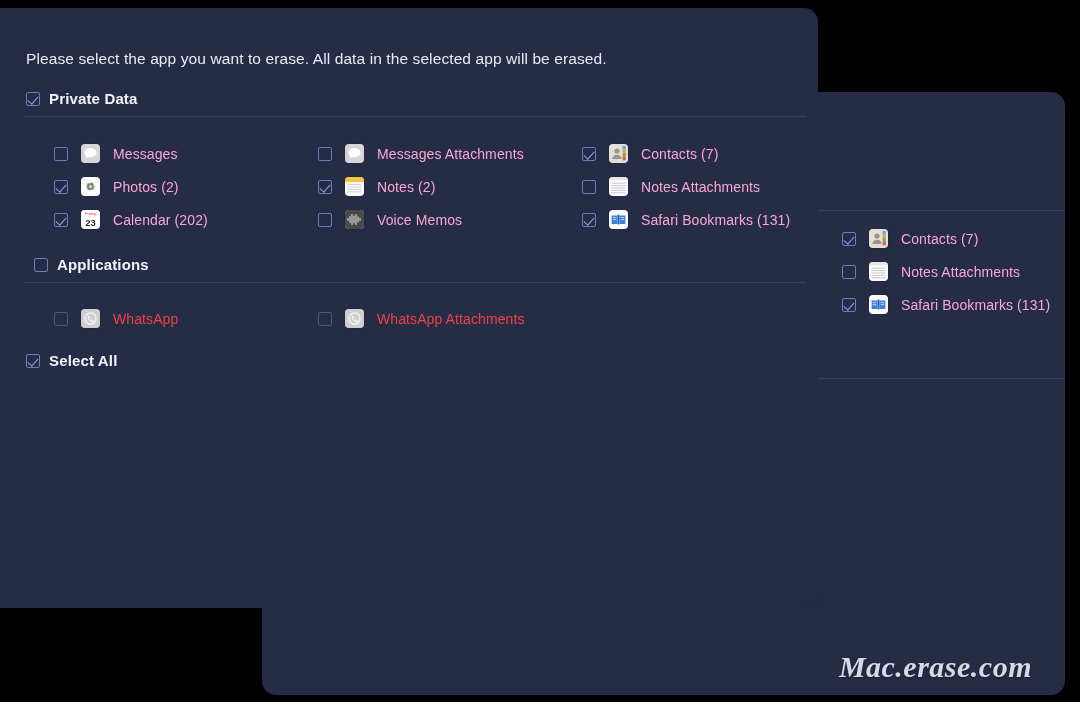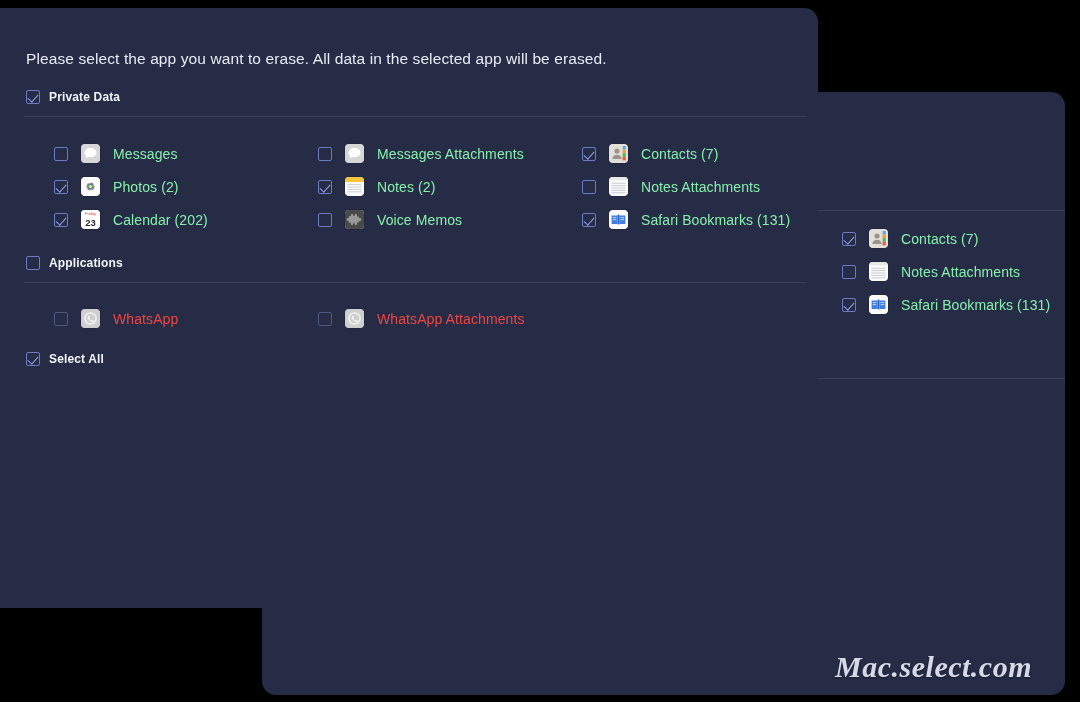--- a/index.html
+++ b/index.html
@@ -60,21 +60,21 @@
 
   .section-head {
     position: absolute;
     display: flex;
     align-items: center;
     gap: 9px;
     white-space: nowrap;
   }
   .section-head .section-label {
     color: #f2f3f9;
-    font-size: 12px;
+    font-size: 15px;
     font-weight: bold;
     letter-spacing: .15px;
   }
 
   .divider {
     position: absolute;
     height: 1px;
     background: #3a3f5e;
   }
 
@@ -101,21 +101,21 @@
 
   
   .app-row {
     position: absolute;
     display: flex;
     align-items: center;
     gap: 13px;
     white-space: nowrap;
   }
   .app-row .app-label {
-    color: #86efac;
+    color: #f9a8d4;
     font-size: 14px;
     letter-spacing: .1px;
   }
   .app-row.disabled .app-label { color: #ef4444; }
 
   
   .appicon {
     width: 19px; height: 19px;
     flex: 0 0 19px;
     border-radius: 4px;
@@ -356,21 +356,21 @@
               <line x1="3.8" y1="7.6" x2="7.3" y2="7.6"></line>
               <line x1="3.8" y1="9.6" x2="7.3" y2="9.6"></line>
               <line x1="11.7" y1="7.6" x2="15.2" y2="7.6"></line>
               <line x1="11.7" y1="9.6" x2="15.2" y2="9.6"></line>
             </g>
           </svg>
         </span>
         <span class="app-label">Safari Bookmarks (131)</span>
       </div>
 
-      <div class="section-head" style="left:40px; top:248px;">
+      <div class="section-head" style="left:48px; top:248px;">
         <span class="cb"></span>
         <span class="section-label">Applications</span>
       </div>
       <div class="divider" style="left:38px; top:274px; width:782px;"></div>
 
       <div class="app-row disabled" style="left:68px; top:301px;">
         <span class="cb dim"></span>
         <span class="appicon">
           <svg viewBox="0 0 19 19">
             <rect x="0" y="0" width="19" height="19" rx="4" fill="#cfcfcf"></rect>
@@ -394,15 +394,15 @@
       </div>
 
       <div class="section-head" style="left:40px; top:344px;">
         <span class="cb checked"></span>
         <span class="section-label">Select All</span>
       </div>
 
     </div>
   </div>
 
-  <div id="watermark">Mac.select.com</div>
+  <div id="watermark">Mac.erase.com</div>
 
 </div>
 
 </body></html>

